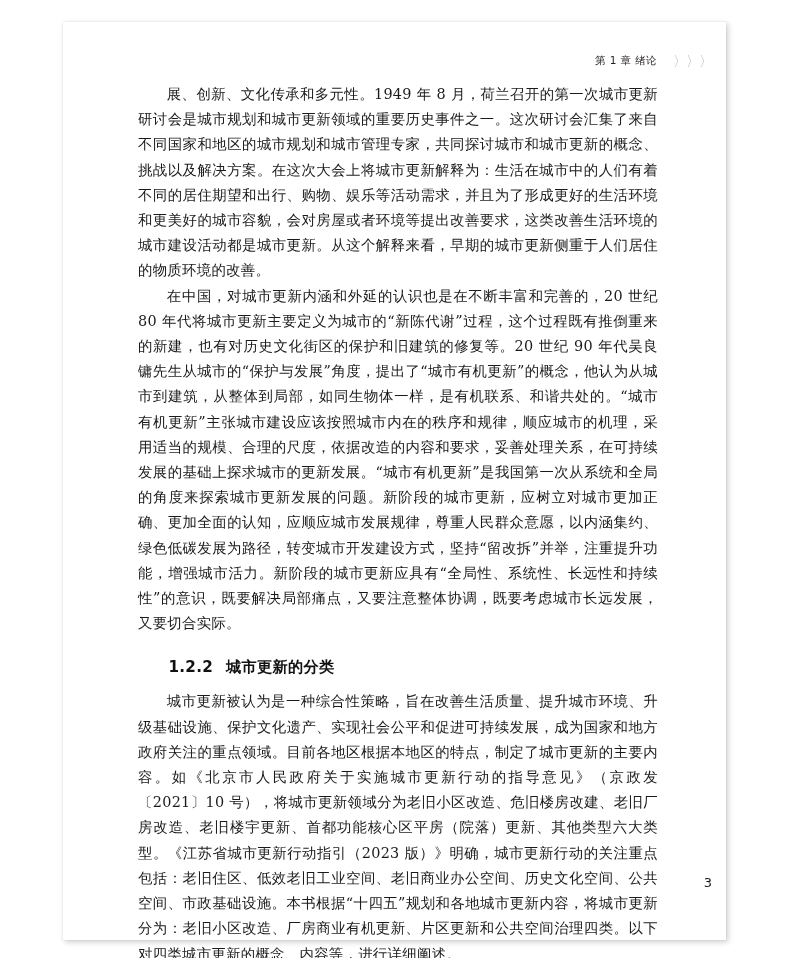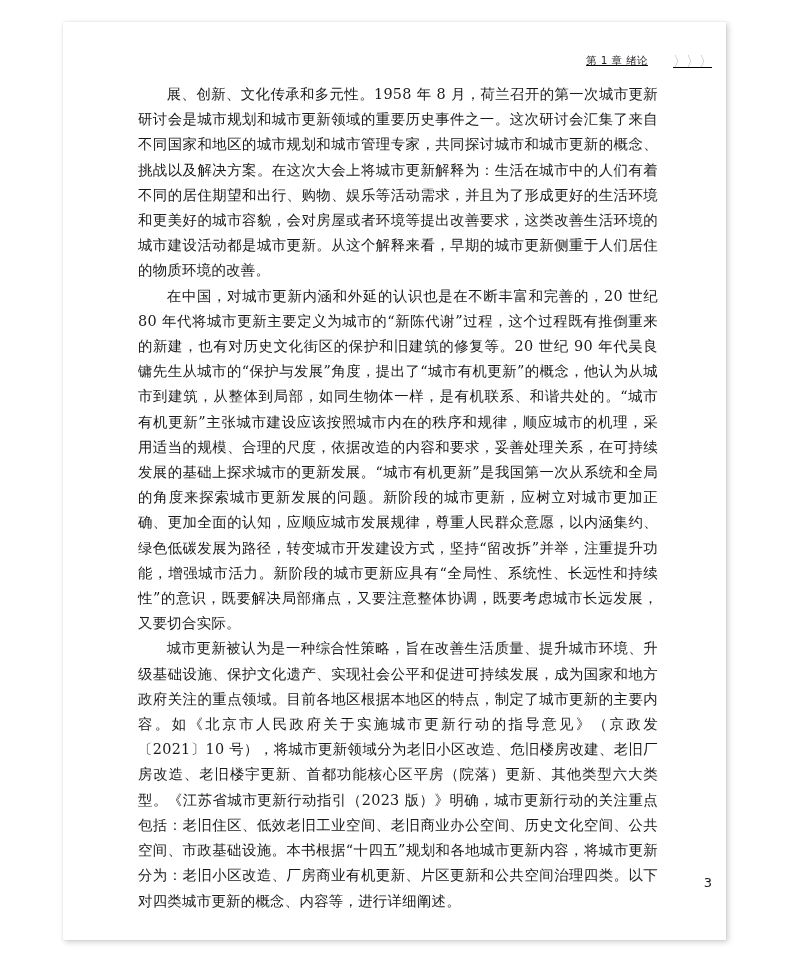--- a/index.html
+++ b/index.html
@@ -26,23 +26,22 @@
     box-shadow: 2px 2px 6px rgba(0,0,0,0.20), 0 0 0 0.5px rgba(0,0,0,0.06);
   }
 
   
   #running-head {
     position: absolute;
     right: 14px;
     top: 32px;
     display: flex;
     align-items: center;
-    gap: 22px;
+    gap: 13px;
     white-space: nowrap;
-    text-decoration: underline;
   }
   #running-head .rh-text {
     font-family: "DejaVu Sans", "Liberation Sans", sans-serif;
     font-size: 10.5px;
     color: #231f20;
     letter-spacing: 0.4px;
   }
   #running-head .rh-chevrons {
     font-family: "DejaVu Sans", "Liberation Sans", sans-serif;
     font-size: 14px;
@@ -102,25 +101,28 @@
 
 <div id="page-sheet">
 
   <div id="running-head">
     <span class="rh-text">第 1 章   绪论</span>
     <span class="rh-chevrons">〉〉〉</span>
   </div>
 
   <div id="text-column">
 
-    <p class="body-para">展、创新、文化传承和多元性。1958 年 8 月，荷兰召开的第一次城市更新研讨会是城市规划和城市更新领域的重要历史事件之一。这次研讨会汇集了来自不同国家和地区的城市规划和城市管理专家，共同探讨城市和城市更新的概念、挑战以及解决方案。在这次大会上将城市更新解释为：生活在城市中的人们有着不同的居住期望和出行、购物、娱乐等活动需求，并且为了形成更好的生活环境和更美好的城市容貌，会对房屋或者环境等提出改善要求，这类改善生活环境的城市建设活动都是城市更新。从这个解释来看，早期的城市更新侧重于人们居住的物质环境的改善。</p>
+    <p class="body-para">展、创新、文化传承和多元性。1949 年 8 月，荷兰召开的第一次城市更新研讨会是城市规划和城市更新领域的重要历史事件之一。这次研讨会汇集了来自不同国家和地区的城市规划和城市管理专家，共同探讨城市和城市更新的概念、挑战以及解决方案。在这次大会上将城市更新解释为：生活在城市中的人们有着不同的居住期望和出行、购物、娱乐等活动需求，并且为了形成更好的生活环境和更美好的城市容貌，会对房屋或者环境等提出改善要求，这类改善生活环境的城市建设活动都是城市更新。从这个解释来看，早期的城市更新侧重于人们居住的物质环境的改善。</p>
 
 
     <p class="body-para">在中国，对城市更新内涵和外延的认识也是在不断丰富和完善的，20 世纪 80 年代将城市更新主要定义为城市的“新陈代谢”过程，这个过程既有推倒重来的新建，也有对历史文化街区的保护和旧建筑的修复等。20 世纪 90 年代吴良镛先生从城市的“保护与发展”角度，提出了“城市有机更新”的概念，他认为从城市到建筑，从整体到局部，如同生物体一样，是有机联系、和谐共处的。“城市有机更新”主张城市建设应该按照城市内在的秩序和规律，顺应城市的机理，采用适当的规模、合理的尺度，依据改造的内容和要求，妥善处理关系，在可持续发展的基础上探求城市的更新发展。“城市有机更新”是我国第一次从系统和全局的角度来探索城市更新发展的问题。新阶段的城市更新，应树立对城市更加正确、更加全面的认知，应顺应城市发展规律，尊重人民群众意愿，以内涵集约、绿色低碳发展为路径，转变城市开发建设方式，坚持“留改拆”并举，注重提升功能，增强城市活力。新阶段的城市更新应具有“全局性、系统性、长远性和持续性”的意识，既要解决局部痛点，又要注意整体协调，既要考虑城市长远发展，又要切合实际。</p>
 
+    <h2 class="section-heading">
+      <span class="num">1.2.2</span><span>城市更新的分类</span>
+    </h2>
 
     <p class="body-para">城市更新被认为是一种综合性策略，旨在改善生活质量、提升城市环境、升级基础设施、保护文化遗产、实现社会公平和促进可持续发展，成为国家和地方政府关注的重点领域。目前各地区根据本地区的特点，制定了城市更新的主要内容。如《北京市人民政府关于实施城市更新行动的指导意见》（京政发〔2021〕10 号），将城市更新领域分为老旧小区改造、危旧楼房改建、老旧厂房改造、老旧楼宇更新、首都功能核心区平房（院落）更新、其他类型六大类型。《江苏省城市更新行动指引（2023 版）》明确，城市更新行动的关注重点包括：老旧住区、低效老旧工业空间、老旧商业办公空间、历史文化空间、公共空间、市政基础设施。本书根据“十四五”规划和各地城市更新内容，将城市更新分为：老旧小区改造、厂房商业有机更新、片区更新和公共空间治理四类。以下对四类城市更新的概念、内容等，进行详细阐述。</p>
 
   </div>
 
   <div id="folio">3</div>
 
 </div>
 
 </body></html>

